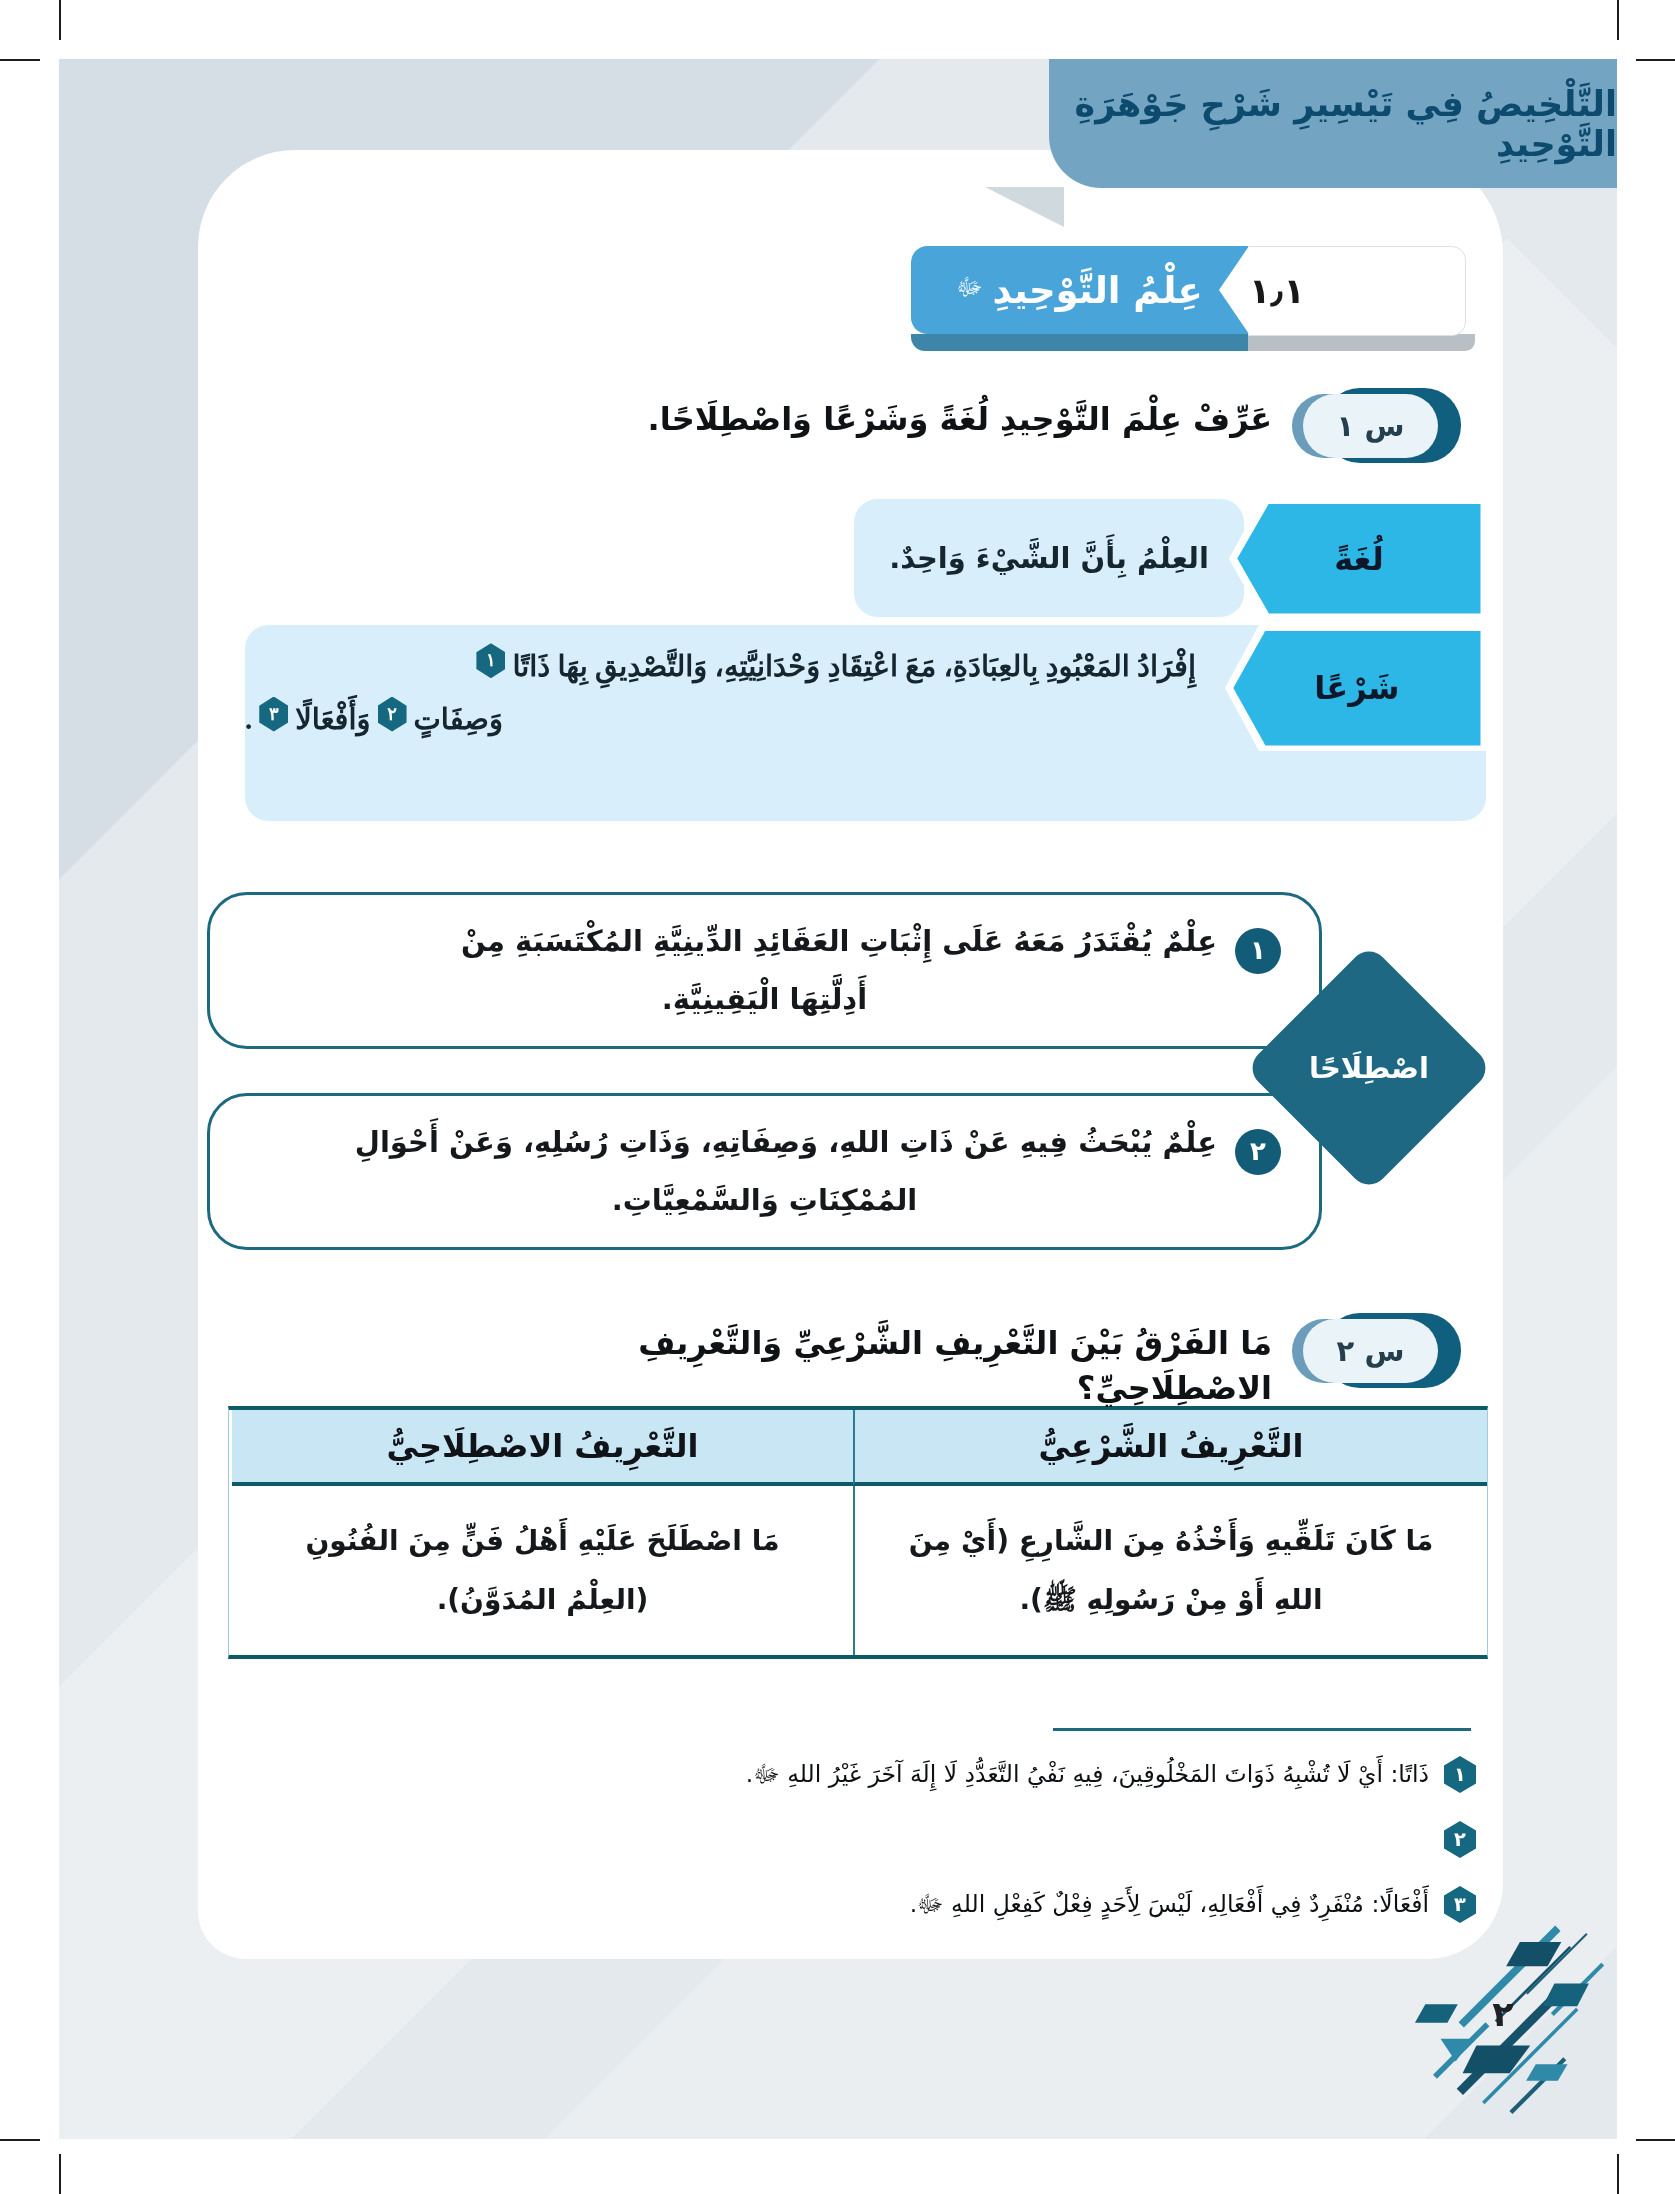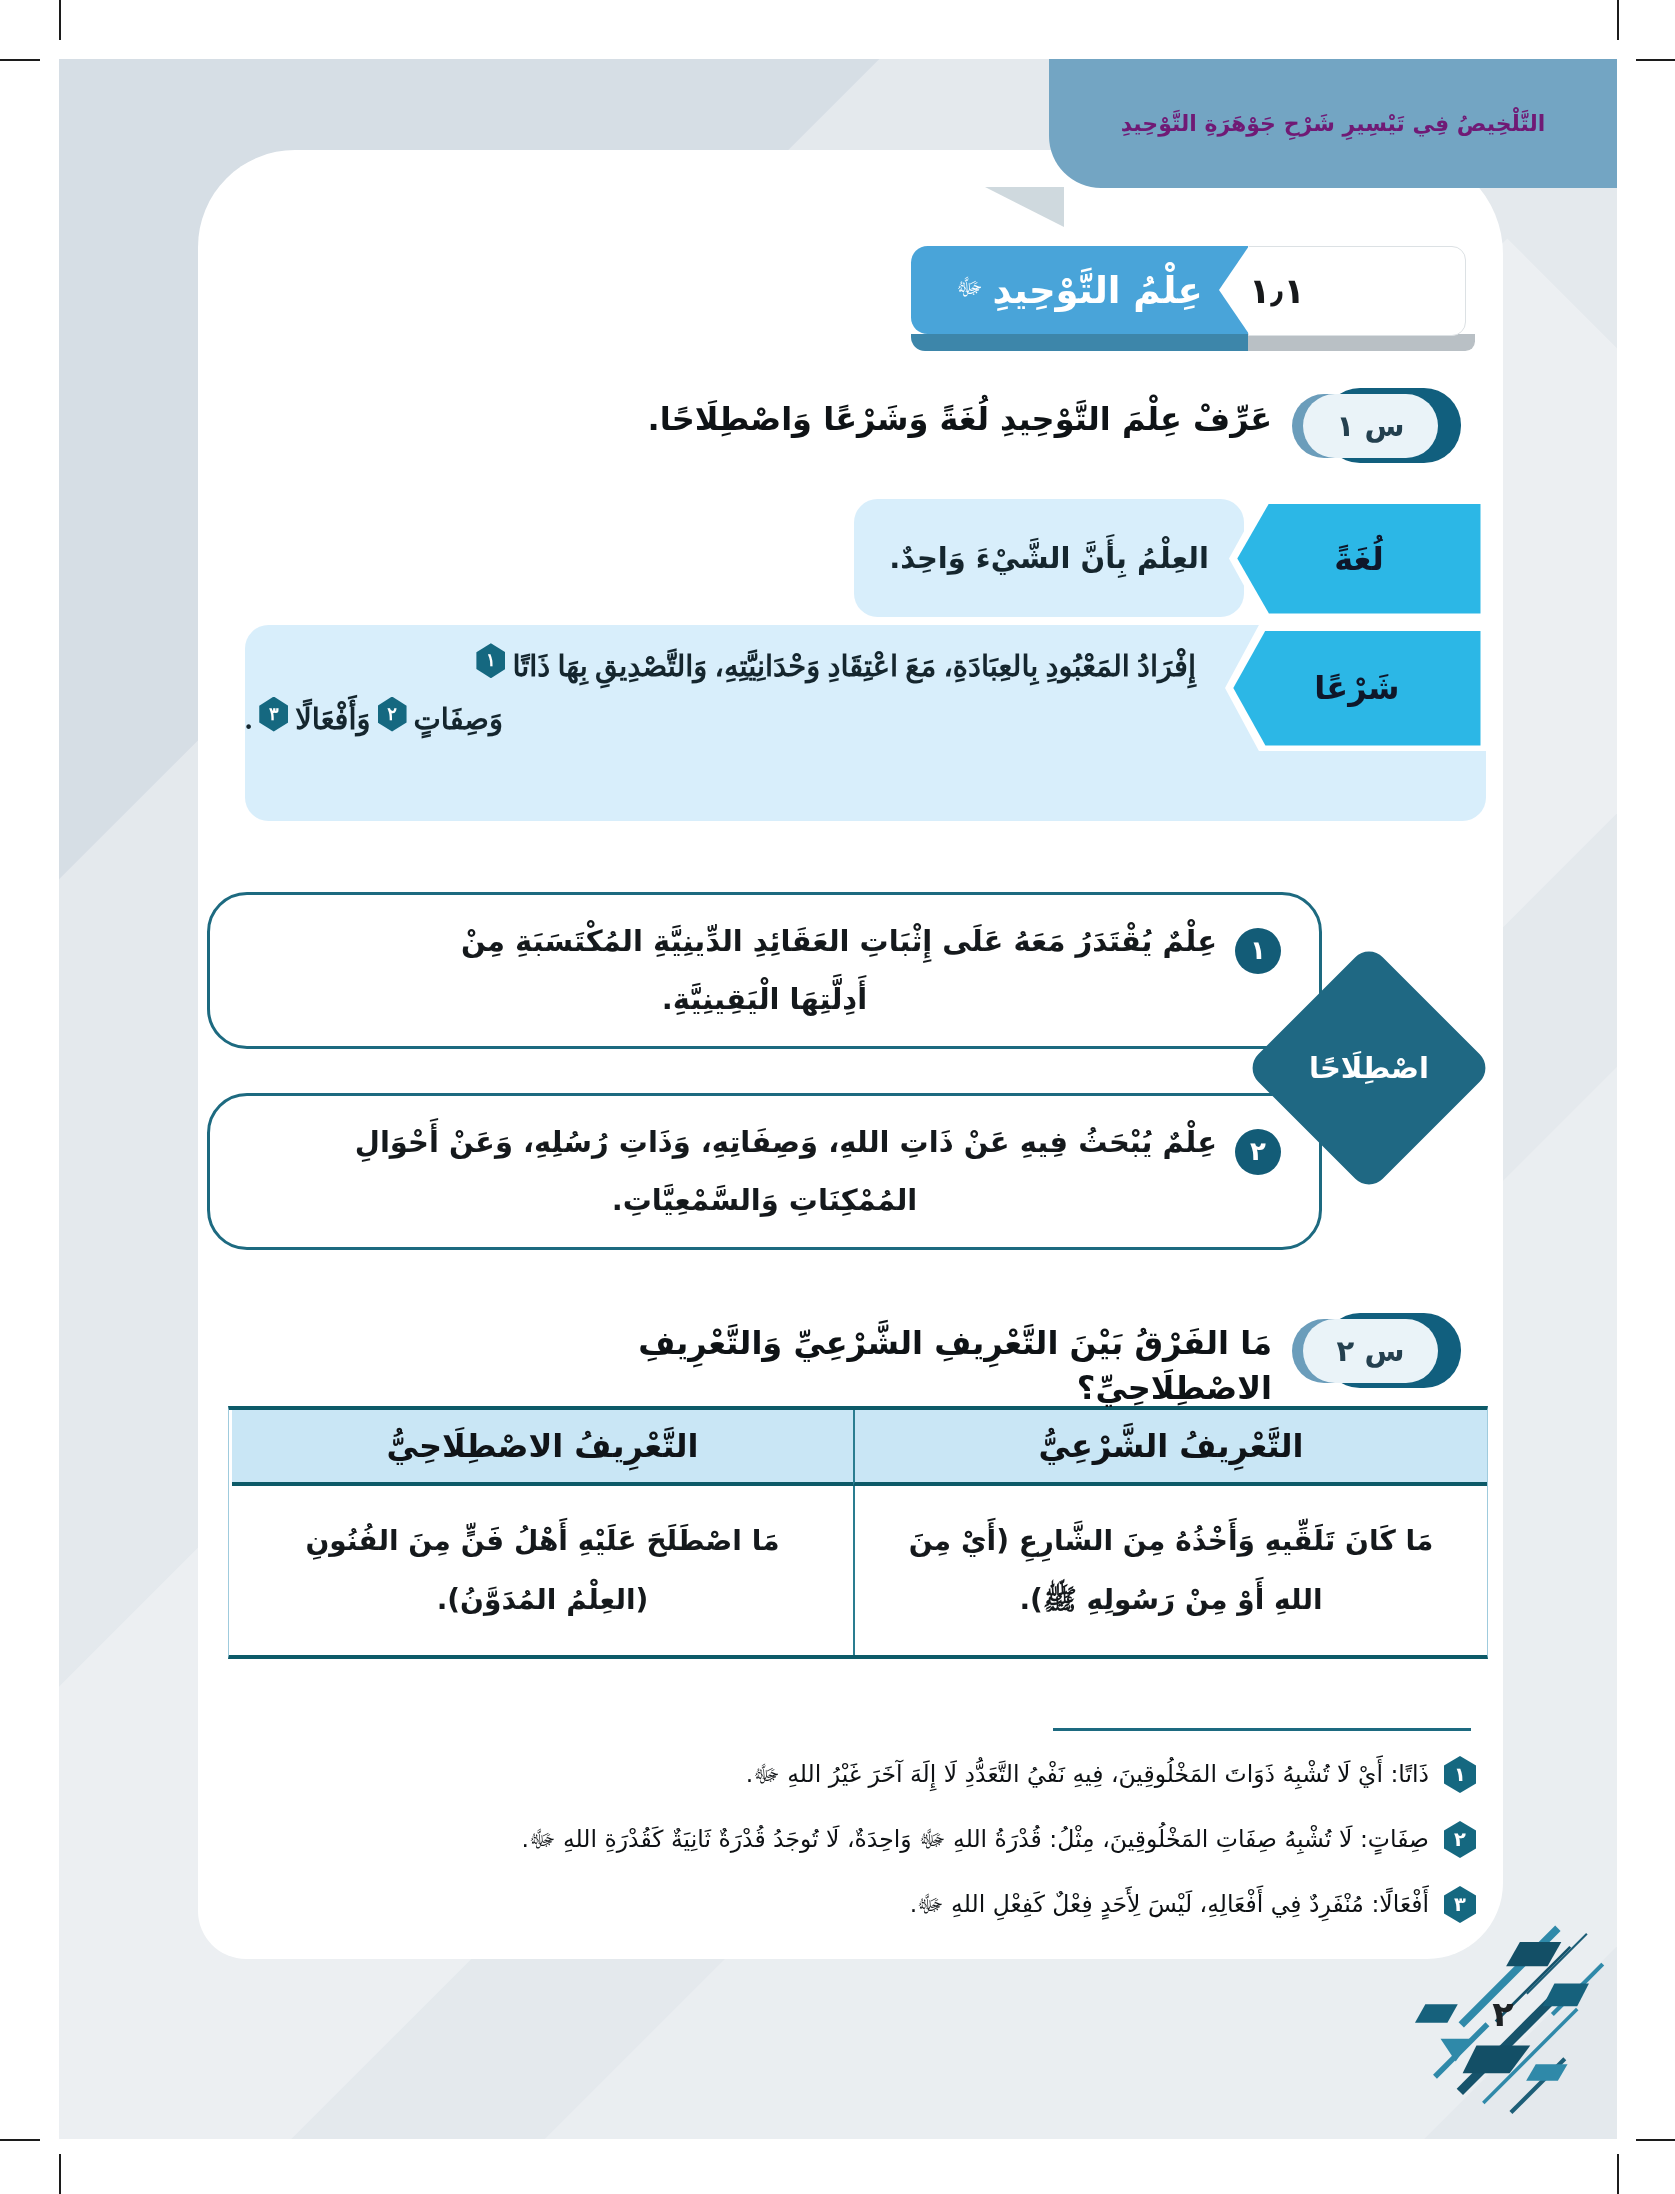--- a/index.html
+++ b/index.html
@@ -20,21 +20,21 @@
 
   
   .panel{position:absolute;left:198px;top:150px;width:1305px;height:1809px;background:#ffffff;
          border-radius:97px 104px 76px 48px;z-index:2;}
 
   
   .band-shadow{position:absolute;left:985px;top:187px;width:79px;height:40px;background:#cfd9de;
                clip-path:polygon(0 0,100% 0,100% 100%);z-index:3;}
   .band{position:absolute;left:1049px;top:59px;width:568px;height:129px;background:#73a5c3;
         border-radius:0 0 0 52px;display:flex;align-items:center;justify-content:center;z-index:4;}
-  .band .t{font-size:22px;font-weight:bold;color:#701a75;direction:rtl;}
+  .band .t{font-size:35px;font-weight:bold;color:#0c4a6e;direction:rtl;}
 
   
   .title-blue{position:absolute;left:911px;top:246px;width:337px;height:88px;background:#49a4d9;
               border-radius:16.6px 0 0 16.6px;display:flex;align-items:center;justify-content:center;z-index:5;direction:rtl;}
   .title-blue .tt{font-size:37px;font-weight:bold;color:#ffffff;}
   .title-blue .hon{font-size:23.5px;color:#ffffff;margin-right:9.7px;}
   .title-blue-sh{position:absolute;left:911px;top:334px;width:337px;height:16.6px;background:#3d86aa;border-radius:0 0 0 14px;z-index:5;}
   .title-white{position:absolute;left:1248px;top:246px;width:216px;height:88px;background:#ffffff;border:1.4px solid #dce1e4;
                border-radius:0 14px 14px 0;display:flex;align-items:center;justify-content:flex-start;z-index:6;}
   .title-white .n{font-size:35px;font-weight:bold;color:#17191b;}
@@ -194,21 +194,20 @@
   </div>
 
   <div class="fn-sep"></div>
   <div class="footnotes">
     <div class="fnrow">
       <span class="fnhex2">١</span>
       <span class="ft">ذَاتًا: أَيْ لَا تُشْبِهُ ذَوَاتَ المَخْلُوقِينَ، فِيهِ نَفْيُ التَّعَدُّدِ لَا إِلَهَ آخَرَ غَيْرُ اللهِ ﷻ.</span>
     </div>
     <div class="fnrow">
       <span class="fnhex2">٢</span>
-      <span class="ft">صِفَاتٍ: لَا تُشْبِهُ صِفَاتِ المَخْلُوقِينَ، مِثْلُ: قُدْرَةُ اللهِ ﷻ وَاحِدَةٌ، لَا تُوجَدُ قُدْرَةٌ ثَانِيَةٌ كَقُدْرَةِ اللهِ ﷻ.</span>
     </div>
     <div class="fnrow">
       <span class="fnhex2">٣</span>
       <span class="ft">أَفْعَالًا: مُنْفَرِدٌ فِي أَفْعَالِهِ، لَيْسَ لِأَحَدٍ فِعْلٌ كَفِعْلِ اللهِ ﷻ.</span>
     </div>
   </div>
 
   <svg class="ornament" width="228" height="214" viewBox="0 0 330 310">
     <line x1="90" y1="165" x2="230" y2="25" stroke="#2f89a9" stroke-width="11"></line>
     <line x1="140" y1="160" x2="248" y2="52" stroke="#16536b" stroke-width="4"></line>

